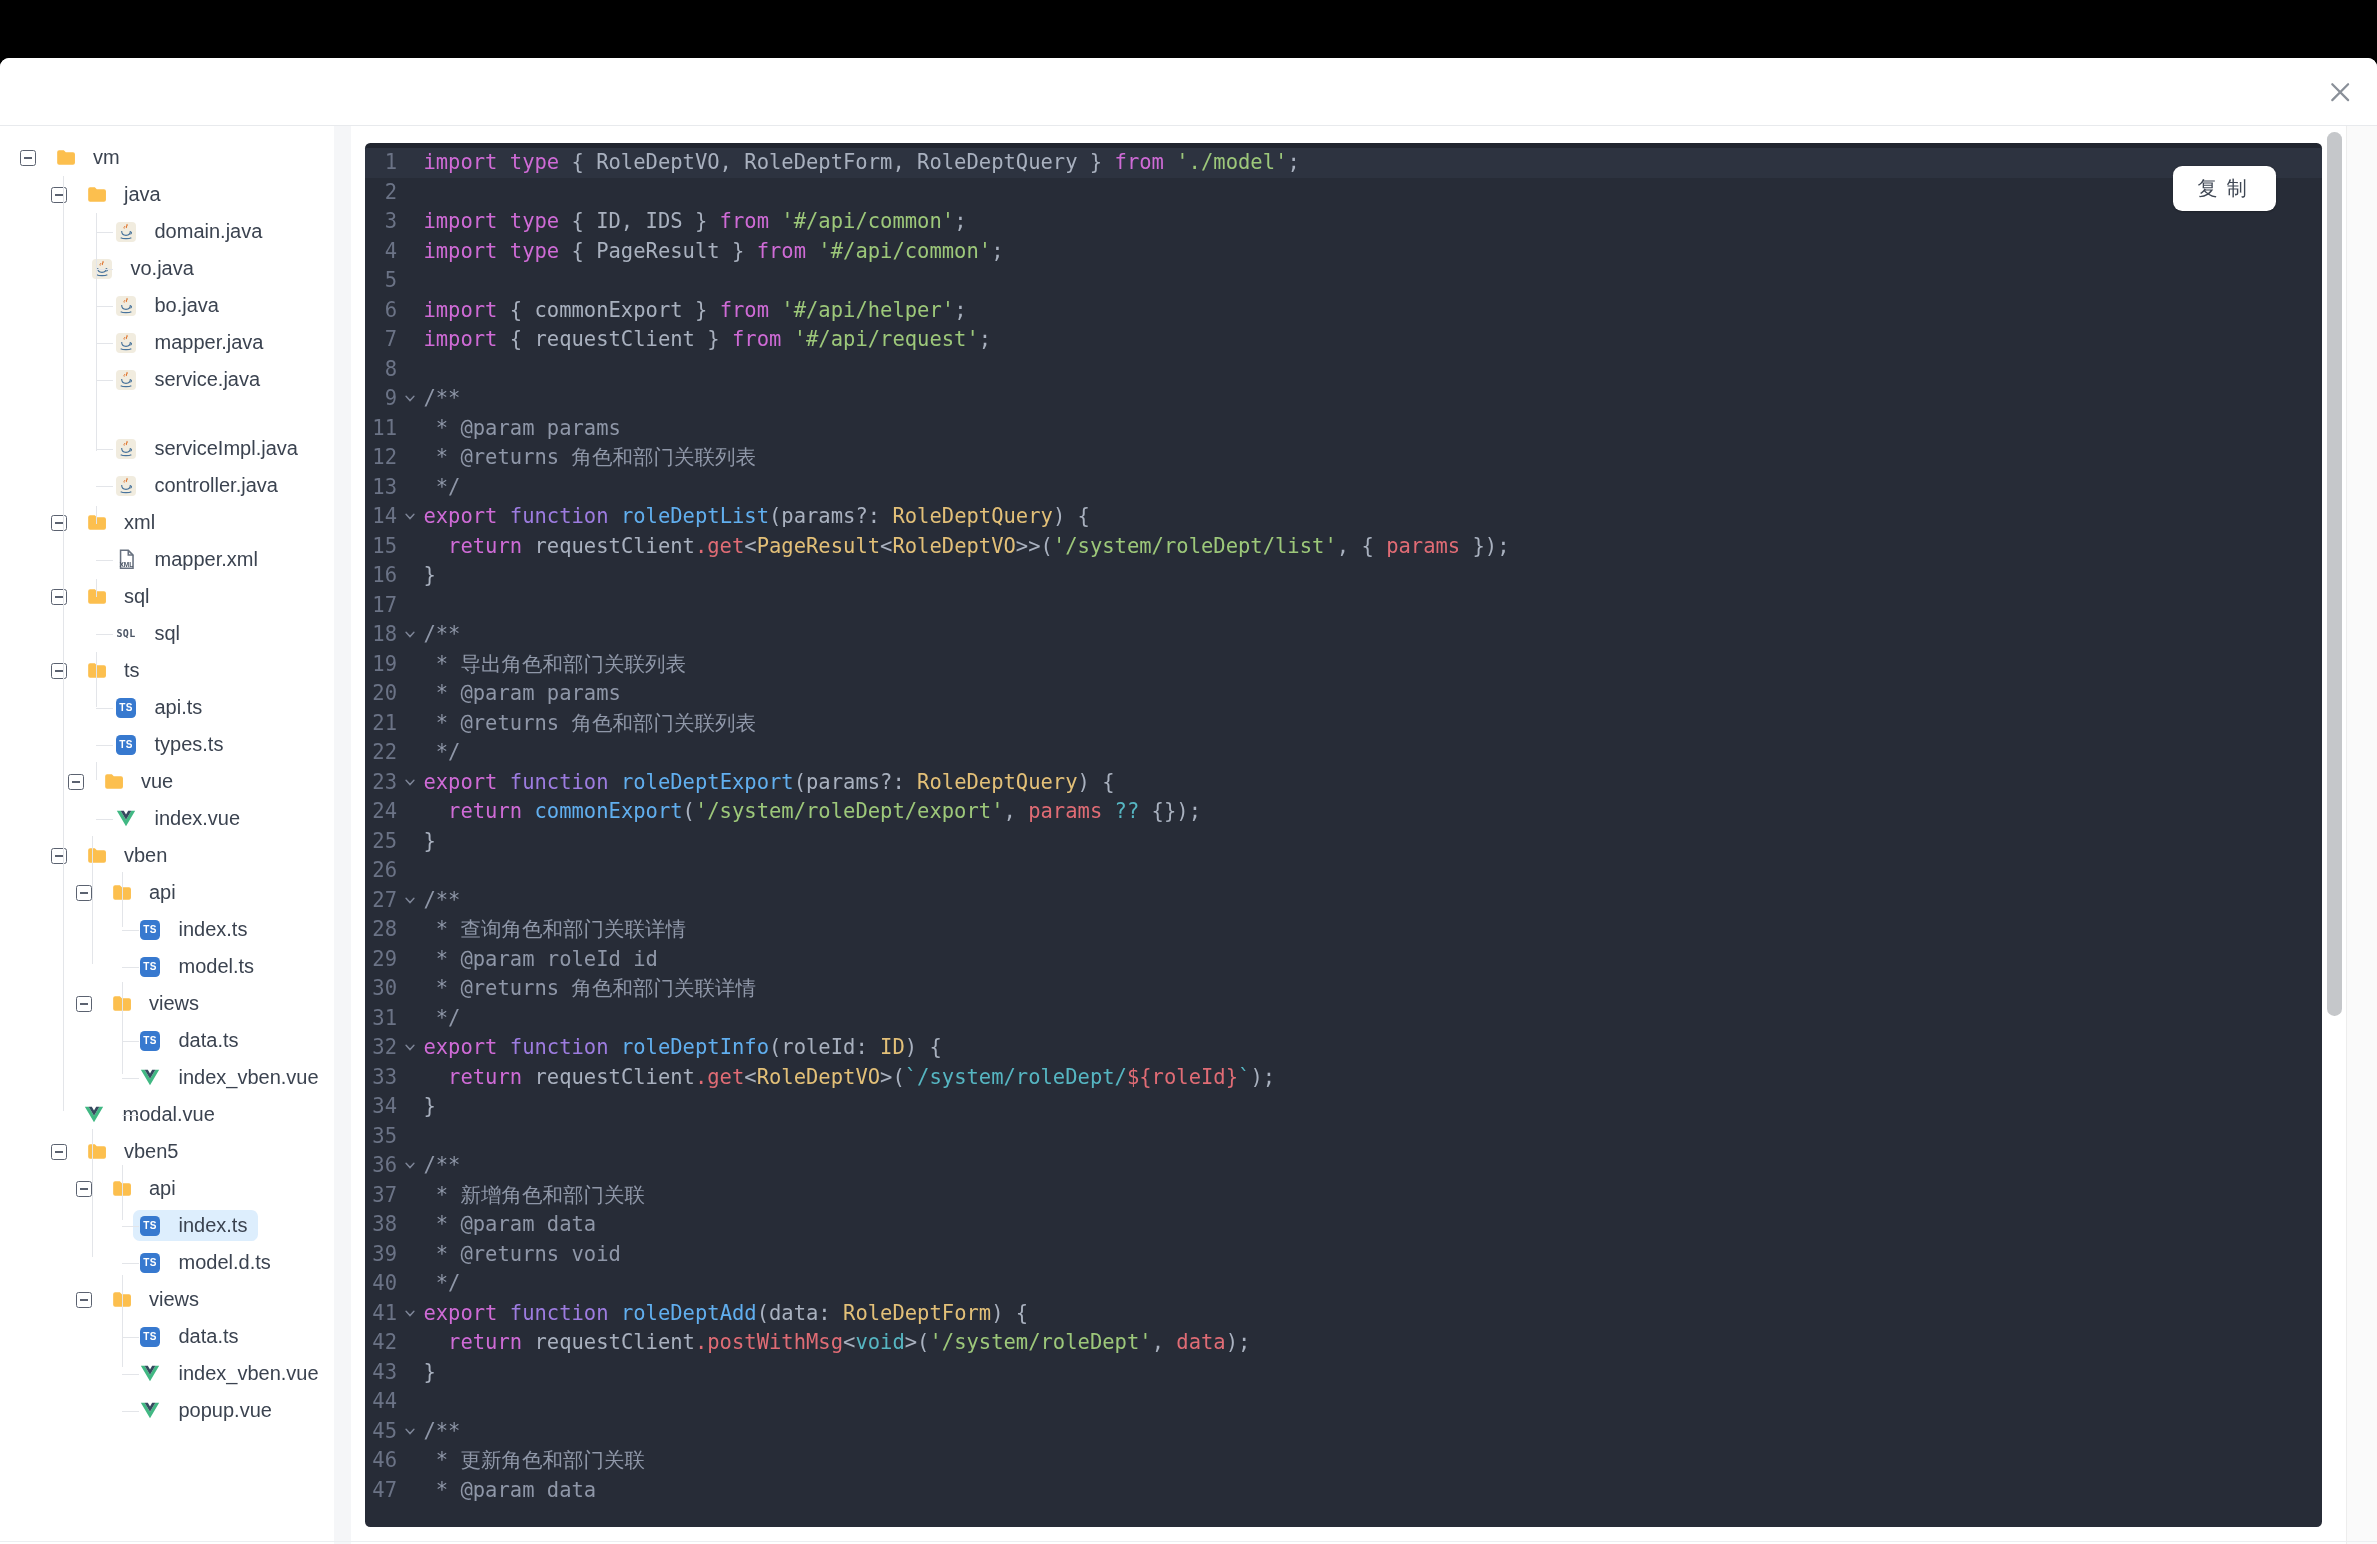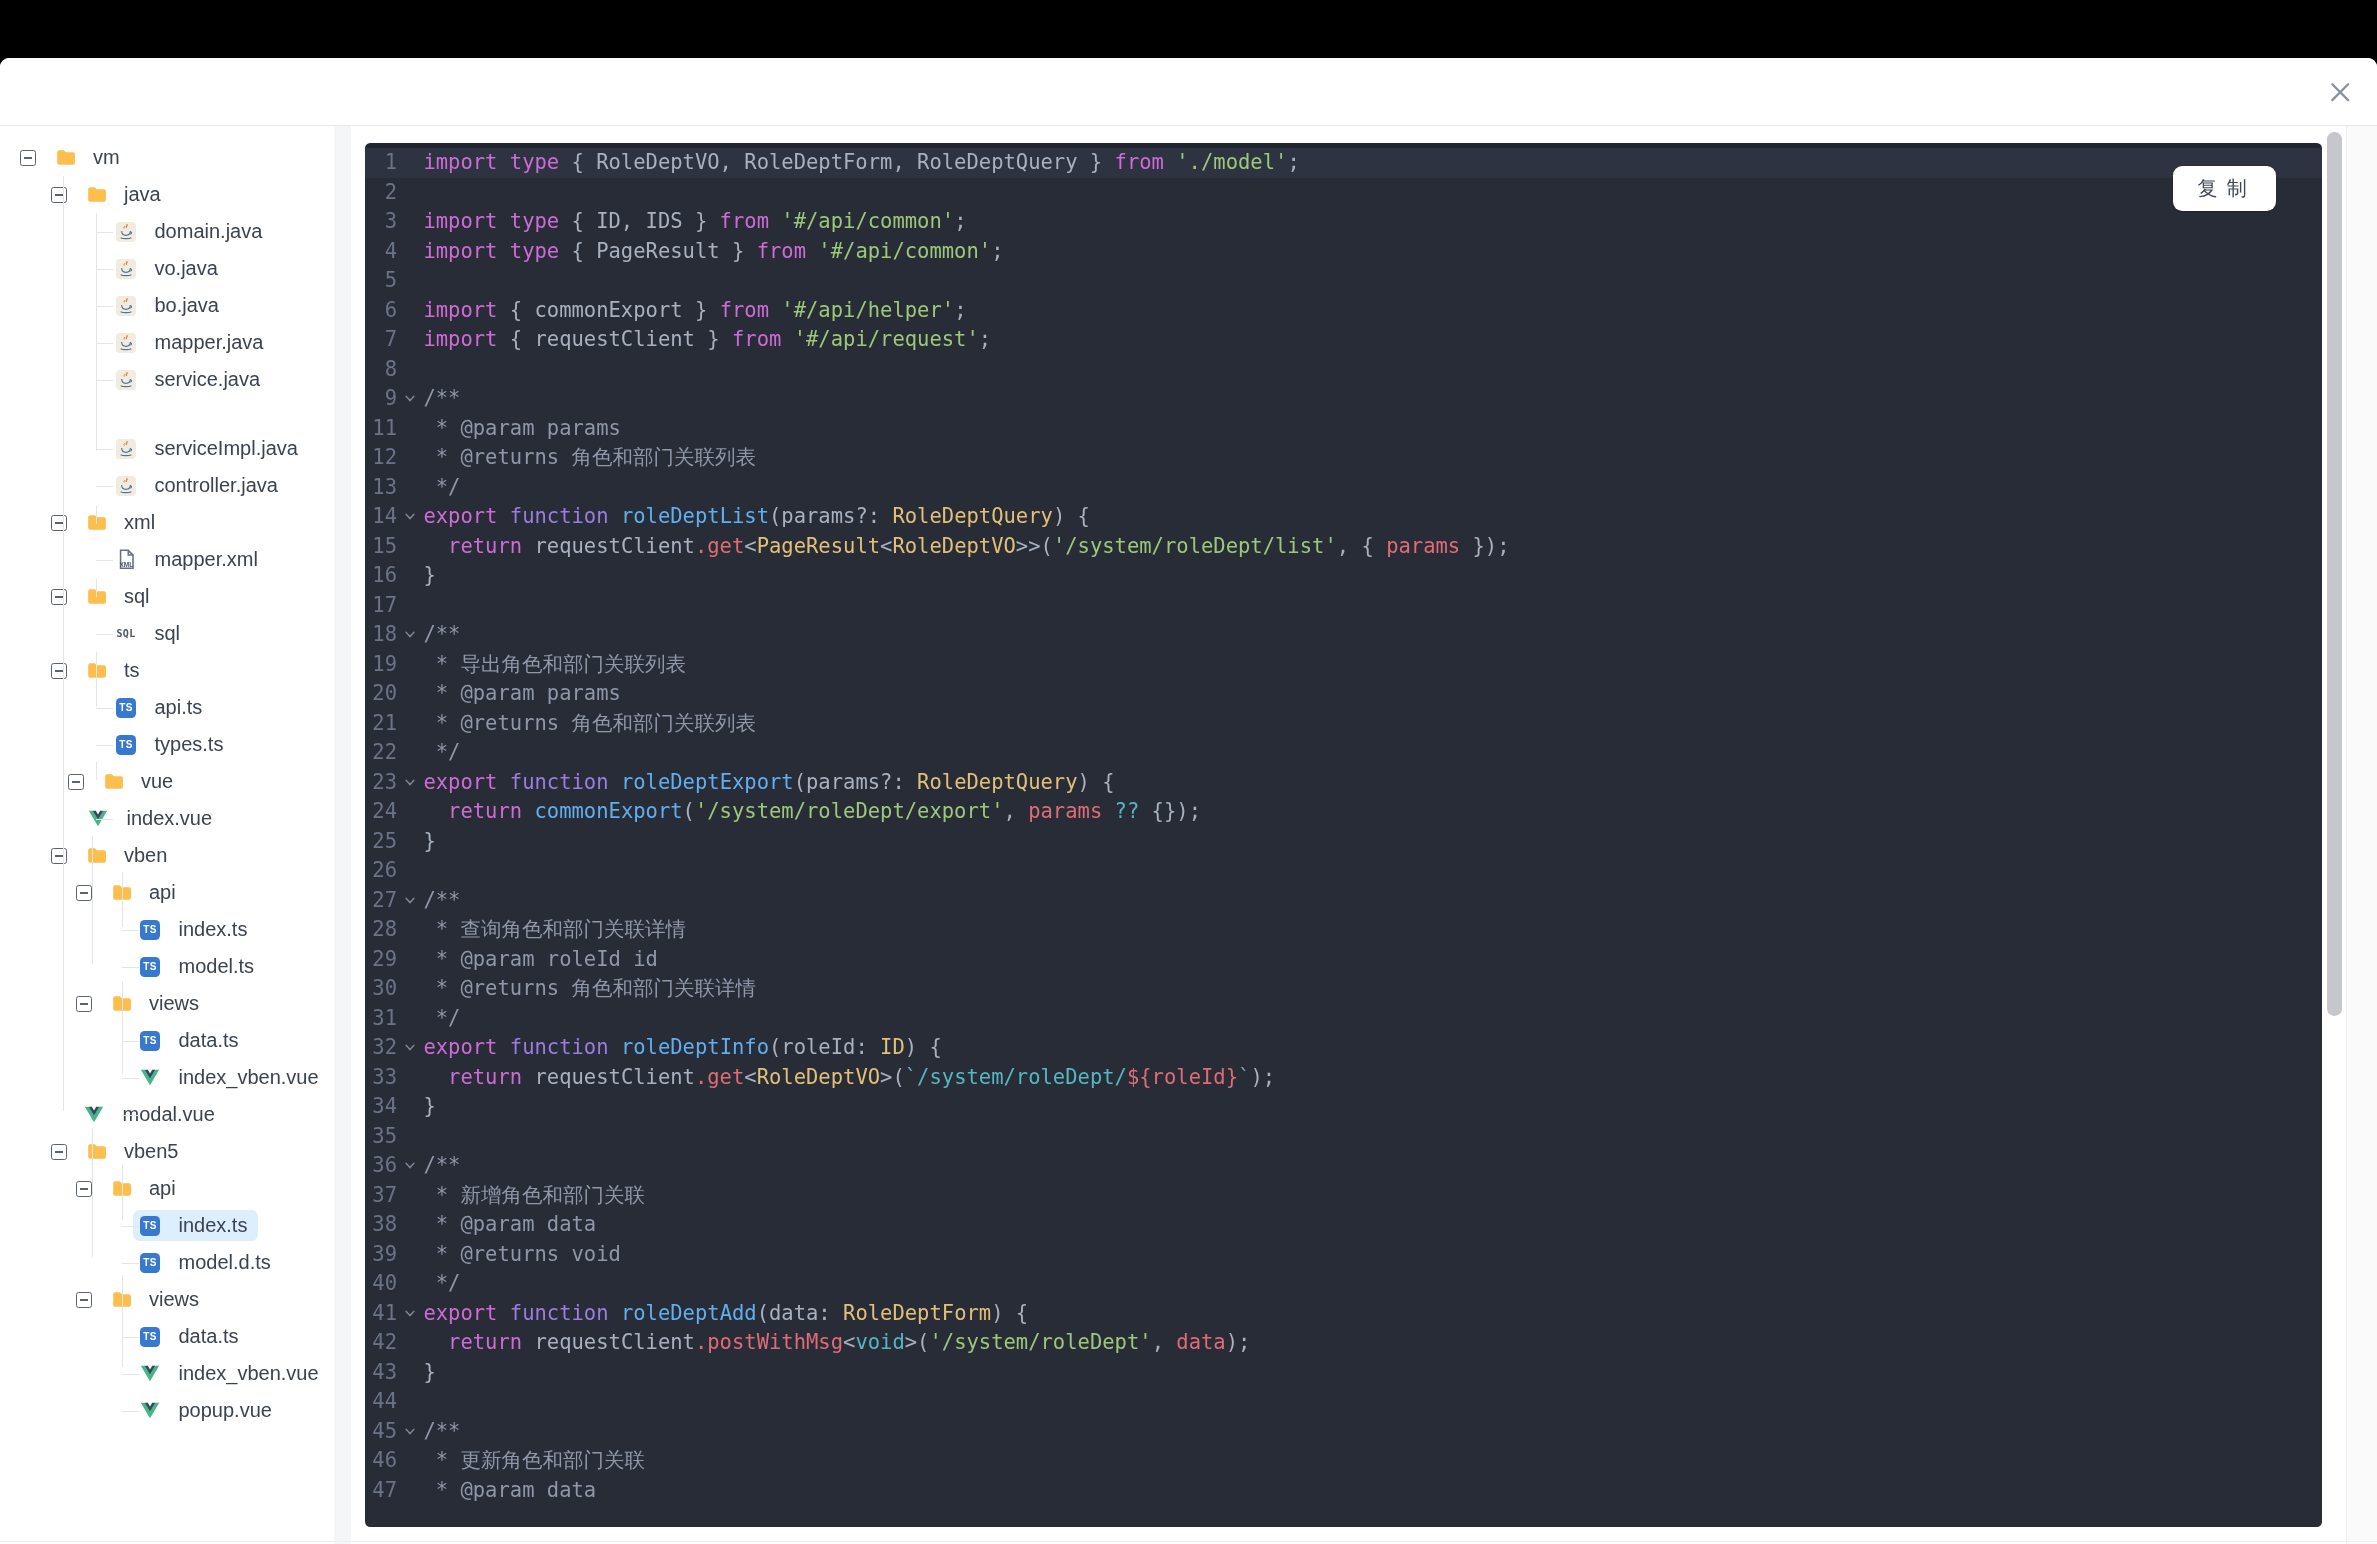--- a/index.html
+++ b/index.html
@@ -108,21 +108,21 @@
               <g fill="none" stroke="#49749c" stroke-width="1.7">
                 <path d="M8.5 13.5c0 4 3 6.5 6.5 6.5s6.5-2.5 6.5-6.5"></path>
                 <path d="M21.5 15c2.3-.6 2.3 2.8 0 3.1"></path>
                 <path d="M7 23.5c3 2 13 2 16 0"></path>
               </g>
             </svg>
           </span>
           <span class="lbl">domain.java</span>
         </span>
       </div>
-      <div class="tree-row file stub2" style="padding-left: 116px;">
+      <div class="tree-row file stub2" style="padding-left: 92px;">
         <span class="inner">
           <span class="icw">
             <svg viewBox="0 0 30 30" width="20" height="20">
               <rect width="30" height="30" rx="6" fill="#f1ecdf"></rect>
               <path d="M16 3.5c2.5 1.8-2.5 2.7 0 5.2" fill="none" stroke="#e0762f" stroke-width="1.8"></path>
               <path d="M12.4 6c1.8 1.3-1.8 2 0 3.8" fill="none" stroke="#e0762f" stroke-width="1.5"></path>
               <g fill="none" stroke="#49749c" stroke-width="1.7">
                 <path d="M8.5 13.5c0 4 3 6.5 6.5 6.5s6.5-2.5 6.5-6.5"></path>
                 <path d="M21.5 15c2.3-.6 2.3 2.8 0 3.1"></path>
                 <path d="M7 23.5c3 2 13 2 16 0"></path>
@@ -298,21 +298,21 @@
         </span>
         <span class="inner">
           <span class="icw">
             <svg viewBox="0 0 30 26" width="20" height="17">
               <path d="M1.5 5a3 3 0 0 1 3-3h7.2l3 3h11a3 3 0 0 1 3 3v13a3 3 0 0 1-3 3h-21.2a3 3 0 0 1-3-3z" fill="#fcbf4e"></path>
             </svg>
           </span>
           <span class="lbl">vue</span>
         </span>
       </div>
-      <div class="tree-row file stub2" style="padding-left: 88px; text-align: right;">
+      <div class="tree-row file stub2" style="padding-left: 116px; text-align: right;">
         <span class="inner">
           <span class="icw">
             <svg viewBox="0 0 30 26" width="20" height="17">
               <path d="M1 1h5.8L15 14.8 23.2 1H29L15 25z" fill="#41b883"></path>
               <path d="M6.8 1L15 14.8 23.2 1h-4.9L15 6.7 11.7 1z" fill="#35495e"></path>
             </svg>
           </span>
           <span class="lbl">index.vue</span>
         </span>
       </div>

